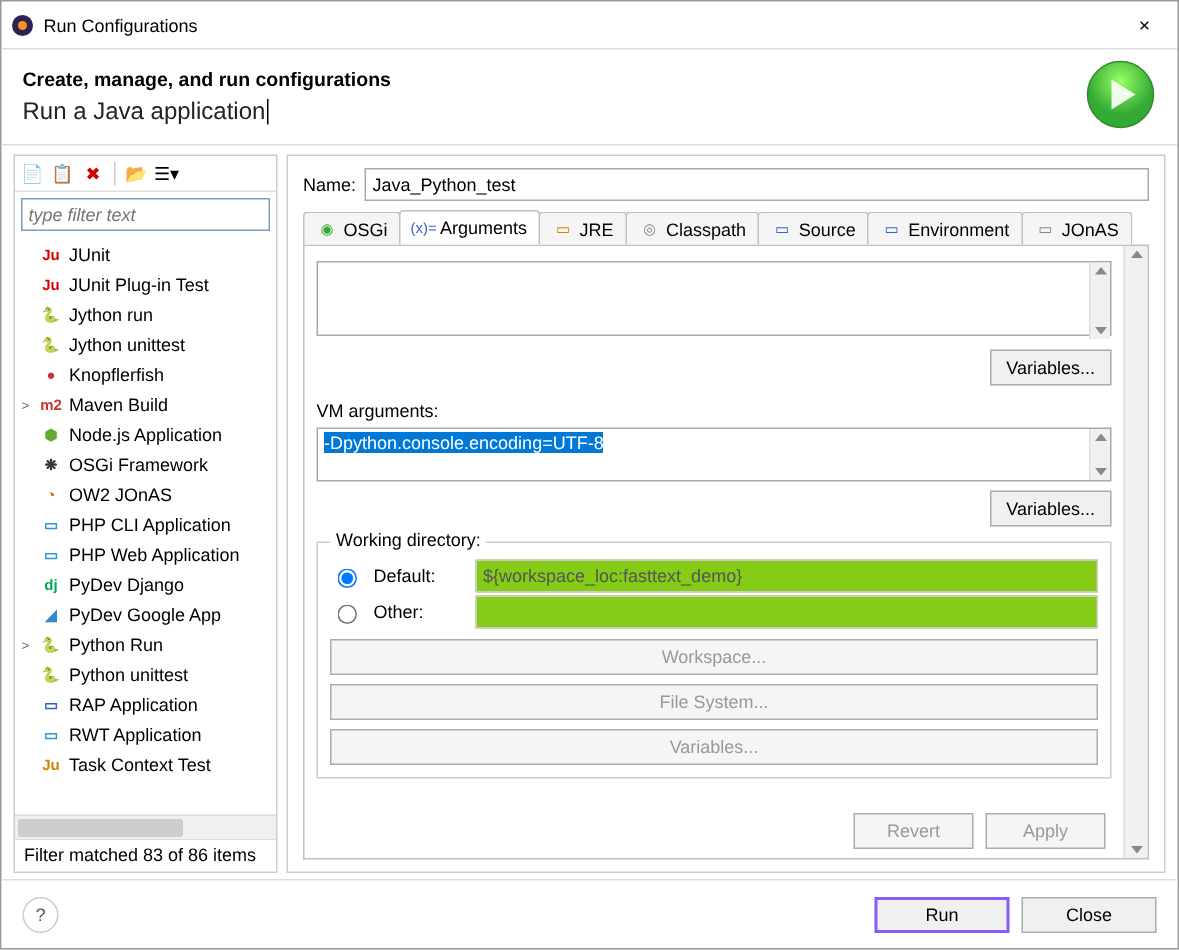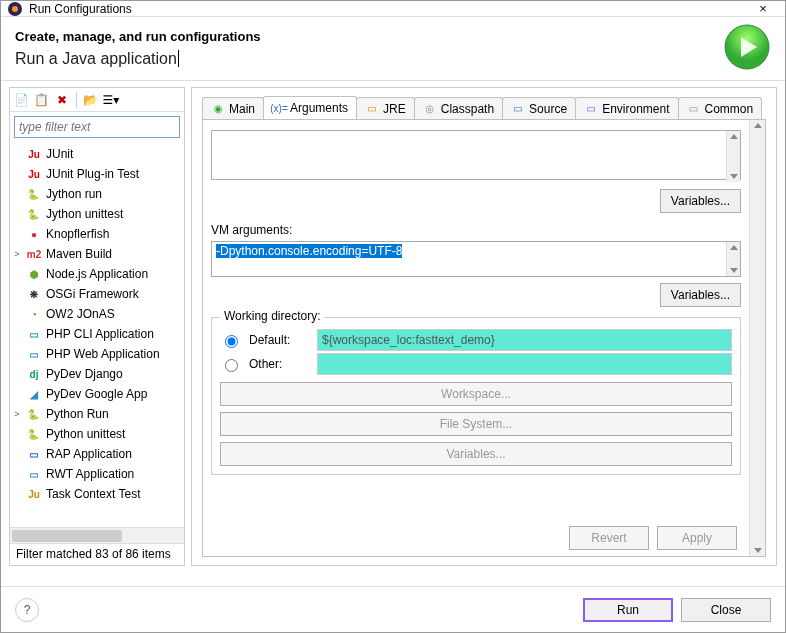--- a/index.html
+++ b/index.html
@@ -1,17 +1,17 @@
 <!DOCTYPE html>
 <html><head>
 <meta charset="utf-8">
 <style>
 * { box-sizing: border-box; font-family: "Segoe UI", Tahoma, sans-serif; font-size: 12px; }
 body { margin: 0; background: #fff; width: 786px; height: 633px; border: 1px solid #999; position: relative; }
-.titlebar { height: 16px; display: flex; align-items: center; padding: 0 6px; border-bottom: 1px solid #ddd; }
+.titlebar { height: 32px; display: flex; align-items: center; padding: 0 6px; border-bottom: 1px solid #ddd; }
 .titlebar .title { flex: 1; margin-left: 6px; }
 .titlebar .close { width: 32px; text-align: center; font-size: 13px; cursor: pointer; }
 .eclipse-icon { width: 16px; height: 16px; }
 .header { padding: 8px 14px 12px 14px; border-bottom: 1px solid #ddd; position: relative; }
 .header h1 { font-size: 13px; font-weight: bold; margin: 4px 0 6px 0; }
 .header .subtitle { font-size: 16px; color: #222; }
 .cursor { border-right: 1px solid #000; padding-right: 1px; }
 .run-big { position: absolute; right: 14px; top: 6px; width: 48px; height: 48px; }
 .body { display: flex; height: 485px; padding: 6px 8px 0 8px; gap: 6px; }
 .left-col { width: 176px; display: flex; flex-direction: column; border: 1px solid #ccc; }
@@ -42,21 +42,21 @@
 .textarea-wrap .scroll-v::before { top: 3px; border-bottom: 5px solid #888; }
 .textarea-wrap .scroll-v::after { bottom: 3px; border-top: 5px solid #888; }
 .selected-text { background: #0078d7; color: #fff; display: inline; }
 .btn-row { display: flex; justify-content: flex-end; margin: 6px 16px 10px 0; }
 .btn { height: 24px; min-width: 80px; border: 1px solid #adadad; background: #f0f0f0; padding: 0 10px; cursor: pointer; }
 .btn:disabled { color: #999; background: #f5f5f5; cursor: default; }
 .working-dir { border: 1px solid #ccc; padding: 10px 8px 8px 8px; position: relative; margin-top: 4px; width: calc(100% - 16px); }
 .working-dir .group-label { position: absolute; top: -9px; left: 8px; background: #fff; padding: 0 4px; }
 .radio-row { display: flex; align-items: center; height: 24px; gap: 8px; }
 .radio-row input[type="text"] { flex: 1; height: 22px; border: 1px solid #ccc; background: #f5f5f5; padding: 0 4px; color: #555; }
-.radio-row input[type="text"]:disabled { background: #5eead4; }
+.radio-row input[type="text"]:disabled { background: #84cc16; }
 .wd-buttons { display: flex; justify-content: flex-end; gap: 6px; margin-top: 6px; flex-direction: column; }
 .right-scroll { position: absolute; right: 0; top: 0; bottom: 0; width: 16px; background: #f0f0f0; border-left: 1px solid #ddd; }
 .right-scroll::before, .right-scroll::after { content: ""; position: absolute; left: 4px; width: 0; height: 0; border-left: 4px solid transparent; border-right: 4px solid transparent; }
 .right-scroll::before { top: 3px; border-bottom: 5px solid #888; }
 .right-scroll::after { bottom: 3px; border-top: 5px solid #888; }
 .bottom-right-btns { position: absolute; right: 28px; bottom: 6px; display: flex; gap: 8px; }
 .footer { position: absolute; bottom: 0; left: 0; right: 0; height: 46px; border-top: 1px solid #ddd; display: flex; align-items: center; padding: 0 14px; background: #fff; }
 .footer .help { width: 24px; height: 24px; border: 1px solid #ccc; border-radius: 12px; display: flex; align-items: center; justify-content: center; color: #555; cursor: pointer; }
 .footer .spacer { flex: 1; }
 .footer .btn.primary { border: 2px solid #8b5cf6; }
@@ -193,24 +193,28 @@
           <span>Task Context Test</span>
         </div>
       </div>
     <div class="scrollbar-h">
         <div class="thumb"></div>
       </div>
     <div class="filter-status">Filter matched 83 of 86 items</div>
   </div>
 
   <div class="right-col">
+    <div class="name-row">
+      <span>Name:</span>
+      <input value="Java_Python_test" style="">
+    </div>
     <div class="tabs" id="tabs">
         <div class="tab">
           <span class="tab-icon" style="color:#3a3">◉</span>
-          <span>Main</span>
+          <span>OSGi</span>
         </div>
         <div class="tab active">
           <span class="tab-icon" style="color:#36c">(x)=</span>
           <span>Arguments</span>
         </div>
         <div class="tab">
           <span class="tab-icon" style="color:#c80">▭</span>
           <span>JRE</span>
         </div>
         <div class="tab">
@@ -220,21 +224,21 @@
         <div class="tab">
           <span class="tab-icon" style="color:#36c">▭</span>
           <span>Source</span>
         </div>
         <div class="tab">
           <span class="tab-icon" style="color:#36c">▭</span>
           <span>Environment</span>
         </div>
         <div class="tab">
           <span class="tab-icon" style="color:#888">▭</span>
-          <span>Common</span>
+          <span>JOnAS</span>
         </div>
       </div>
     <div class="tab-content">
       <div class="right-scroll"></div>
 
       <div class="textarea-wrap">
         <textarea class="textarea" style="height: 50px; width: 100%;"></textarea>
         <div class="scroll-v"></div>
       </div>
       <div class="btn-row">

